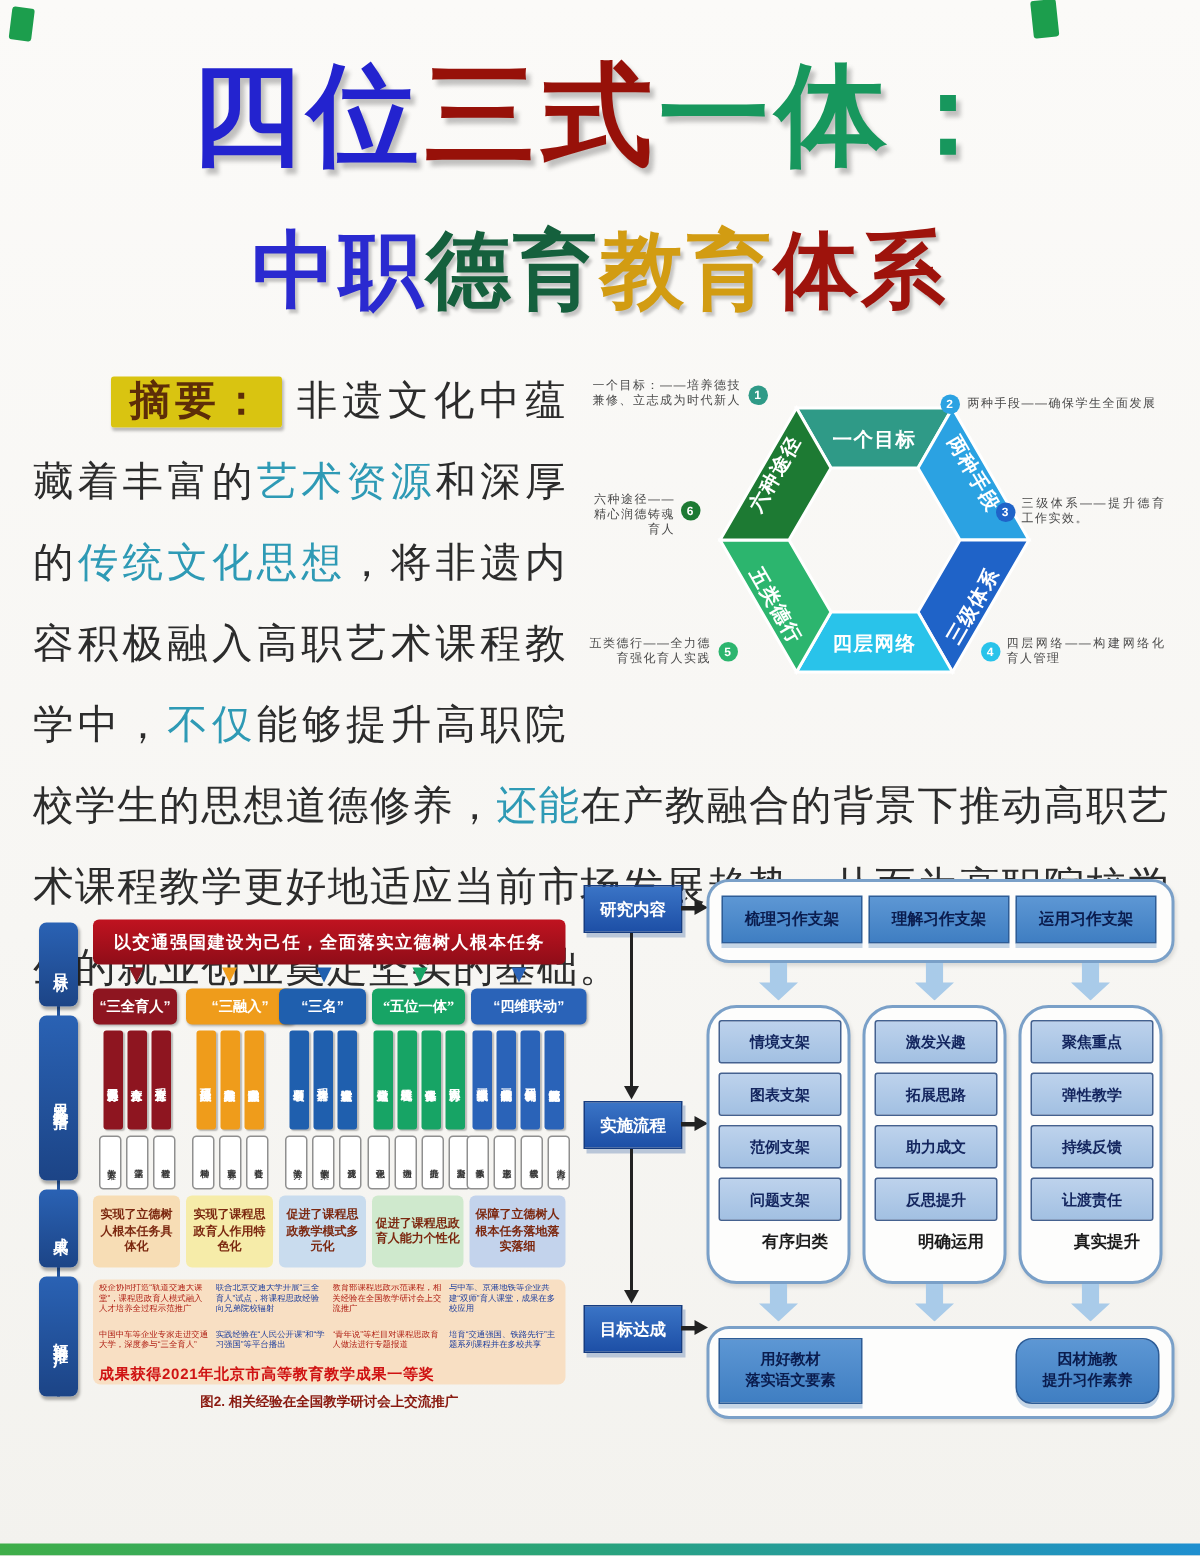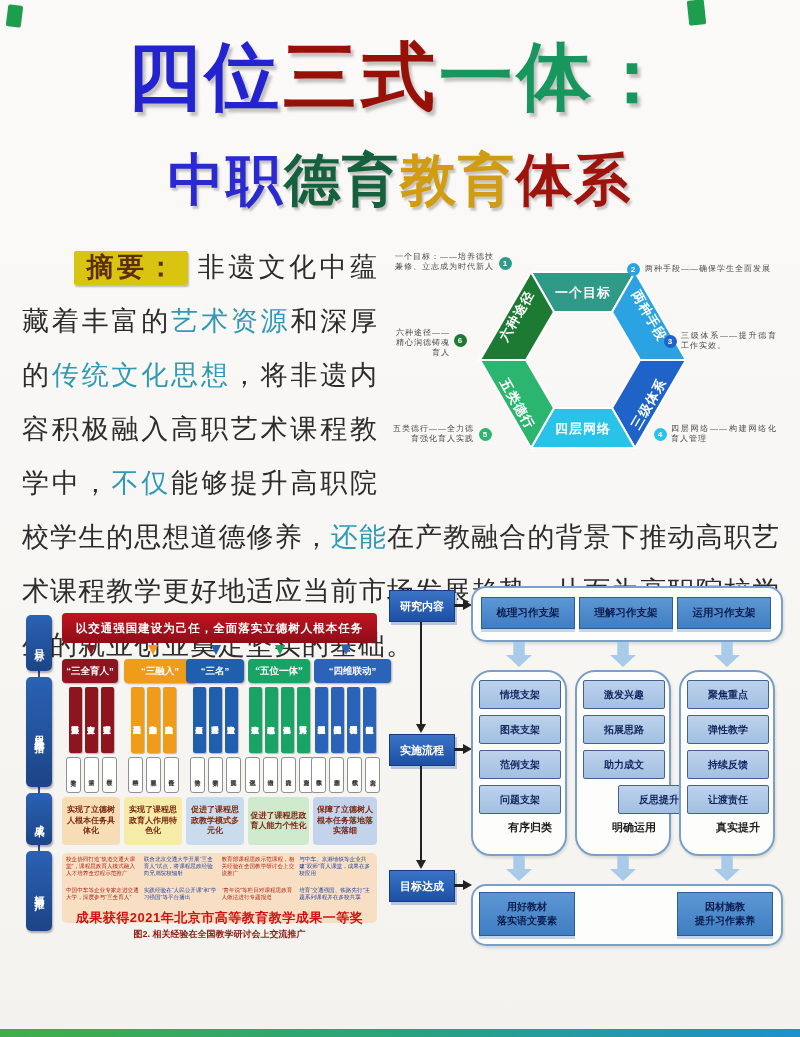--- a/index.html
+++ b/index.html
@@ -108,21 +108,21 @@
     display:flex;align-items:center;justify-content:center;
   }
   .promo{
     position:absolute;left:38px;top:240px;width:315px;height:70px;
     background:#f8dfc3;border-radius:5px;padding:3px 4px;box-sizing:border-box;
   }
   .promo-grid{display:grid;grid-template-columns:1fr 1fr 1fr 1fr;gap:2px 4px;height:52px;overflow:hidden;}
   .pblk{font-size:5.6px;line-height:7px;overflow:hidden;}
   .pblk:nth-child(odd){color:#b02015;}
   .pblk:nth-child(even){color:#1e3f9e;}
-  .award{margin-top:1px;text-align:center;color:#cf1212;font-size:13px;font-weight:800;letter-spacing:.5px;}
+  .award{margin-top:1px;text-align:left;color:#cf1212;font-size:10px;font-weight:800;letter-spacing:.5px;}
   .caption2{position:absolute;left:38px;top:315px;width:315px;text-align:center;font-size:9px;font-weight:700;color:#8a1a10;}
 
   
   .fig3{position:absolute;left:383px;top:584px;width:404px;height:364px;}
   .sidebox{
     position:absolute;left:6px;width:64px;height:30px;
     background:linear-gradient(180deg,#3a74c6,#1d4fa6);border:1px solid #163c80;
     color:#fff;font-size:11px;font-weight:700;
     display:flex;align-items:center;justify-content:center;
     box-shadow:2px 3px 0 #b9c6d8;
@@ -339,40 +339,40 @@
       <div class="stackbox" style="top:8px;left:6px;">情境支架</div>
       <div class="stackbox" style="top:43px;left:6px;">图表支架</div>
       <div class="stackbox" style="top:78px;left:6px;">范例支架</div>
       <div class="stackbox" style="top:113px;left:6px;">问题支架</div>
       <div class="col-label" style="top:148px;width:92px;">有序归类</div>
     </div>
     <div class="round" style="left:192px;top:86px;width:92px;height:182px;border-radius:20px;">
       <div class="stackbox" style="top:8px;left:6px;">激发兴趣</div>
       <div class="stackbox" style="top:43px;left:6px;">拓展思路</div>
       <div class="stackbox" style="top:78px;left:6px;">助力成文</div>
-      <div class="stackbox" style="top:113px;left:6px;margin-left:35px;">反思提升</div>
+      <div class="stackbox" style="top:113px;left:6px;">反思提升</div>
       <div class="col-label" style="top:148px;width:92px;">明确运用</div>
     </div>
     <div class="round" style="left:296px;top:86px;width:92px;height:182px;border-radius:20px;">
       <div class="stackbox" style="top:8px;left:6px;">聚焦重点</div>
       <div class="stackbox" style="top:43px;left:6px;">弹性教学</div>
       <div class="stackbox" style="top:78px;left:6px;">持续反馈</div>
       <div class="stackbox" style="top:113px;left:6px;">让渡责任</div>
       <div class="col-label" style="top:148px;width:92px;">真实提升</div>
     </div>
 
     <div class="blockarrow" style="left:123px;top:272px;"></div>
     <div class="blockarrow" style="left:227px;top:272px;"></div>
     <div class="blockarrow" style="left:331px;top:272px;"></div>
 
     <div class="round" style="left:88px;top:300px;width:308px;height:58px;"></div>
     <div class="bluebox botbox" style="left:96px;top:308px;">
       <span>用好教材</span>
       <span>落实语文要素</span>
     </div>
-    <div class="bluebox botbox" style="left:294px;top:308px;">
+    <div class="bluebox botbox" style="left:294px;top:308px;border-radius:11px;">
       <span>因材施教</span>
       <span>提升习作素养</span>
     </div>
   </div>
 
   <div class="bottomstrip"></div>
 </div>
 
 </body></html>

